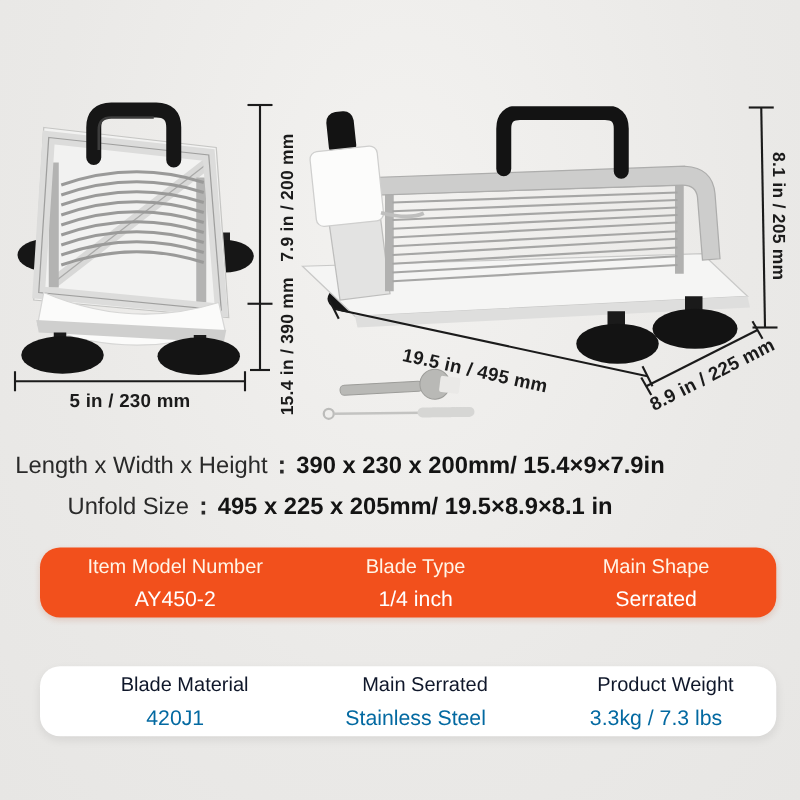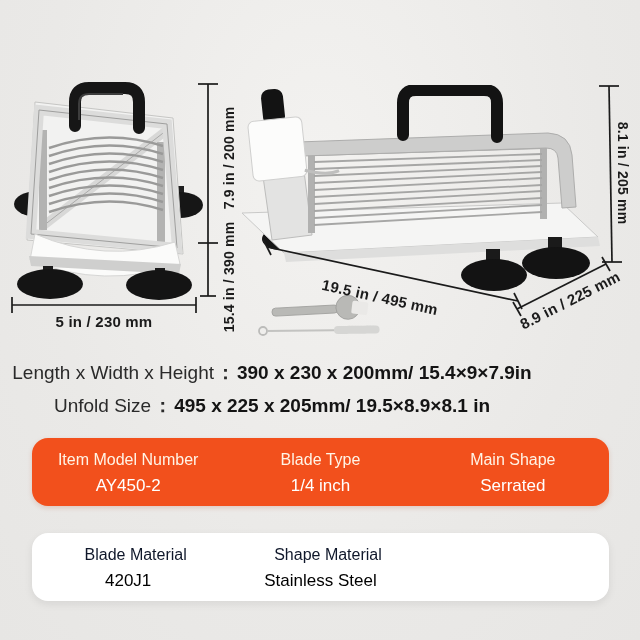--- a/index.html
+++ b/index.html
@@ -21,32 +21,32 @@
   .dim.diag-l{transform:translate(-50%,-50%) rotate(12.5deg);font-size:15px;}
   .dim.diag-r{transform:translate(-50%,-50%) rotate(-27deg);font-size:15px;}
   
   .summary{position:absolute;left:0;top:356px;width:544px;text-align:center;}
   .sum-line{height:33px;line-height:33px;font-size:19px;color:#2a2a2a;}
   .sum-line .lbl{font-weight:400;}
   .sum-line .colon{font-weight:700;padding:0 2px;}
   .sum-line .val{font-weight:700;color:#141414;}
   
   .card{
-    position:absolute;left:32px;width:577px;height:68px;border-radius:16px;
-    display:grid;grid-template-columns:1fr 1fr 1fr;align-items:center;
+    position:absolute;left:32px;width:577px;height:56px;border-radius:16px;
+    display:grid;grid-template-columns:1fr 1fr 1fr;align-items:center;padding-left:12px;
   }
   .card .cell{text-align:center;padding-top:2px;}
   .card .spec-label{font-size:16px;line-height:26px;}
   .card .spec-value{font-size:17px;line-height:26px;font-weight:400;}
   .card.orange{top:438px;background:#F2501C;box-shadow:0 2px 5px rgba(180,60,15,.18);}
   .card.orange .spec-label{color:#FFF4E6;}
   .card.orange .spec-value{color:#FFFFFF;}
   .card.white{top:533px;background:#FFFFFF;box-shadow:0 3px 8px rgba(0,0,0,.08);}
   .card.white .spec-label{color:#0f172a;margin-left:15px;}
-  .card.white .spec-value{color:#000000;}
+  .card.white .spec-value{color:#0369a1;}
 </style>
 </head>
 <body>
 
 <div class="canvas">
 
   <svg class="abs" style="left:5px;top:68px" width="200" height="238" viewBox="0 0 200 238" aria-hidden="true">
 
     <rect x="28" y="116" width="11" height="16" fill="#1f1f1f"></rect>
     <rect x="168" y="118" width="11" height="16" fill="#1f1f1f"></rect>
@@ -198,18 +198,22 @@
       <div class="spec-value">Serrated</div>
     </div>
   </div>
 
   <div class="card white">
     <div class="cell">
       <div class="spec-label">Blade Material</div>
       <div class="spec-value">420J1</div>
     </div>
     <div class="cell">
-      <div class="spec-label">Shape Material</div>
+      <div class="spec-label">Main Serrated</div>
       <div class="spec-value">Stainless Steel</div>
     </div>
+    <div class="cell">
+      <div class="spec-label">Product Weight</div>
+      <div class="spec-value">3.3kg / 7.3 lbs</div>
+    </div>
   </div>
 
 </div>
 
 </body></html>

